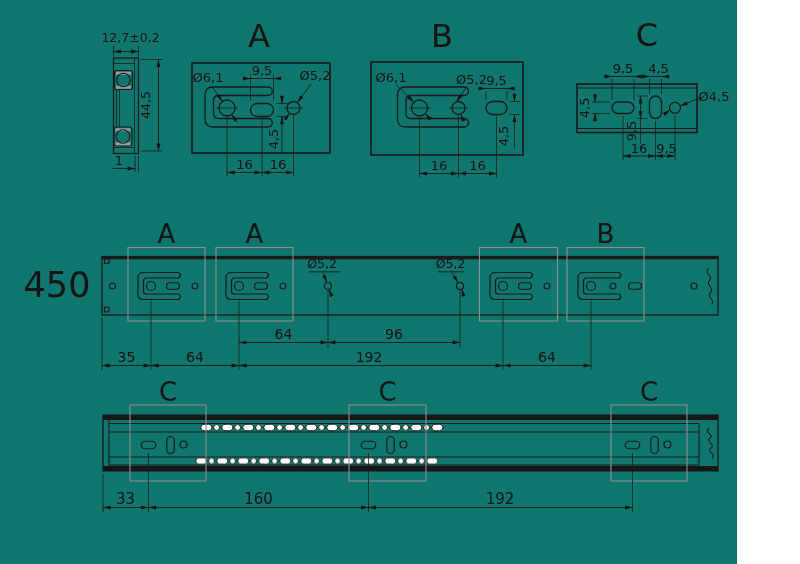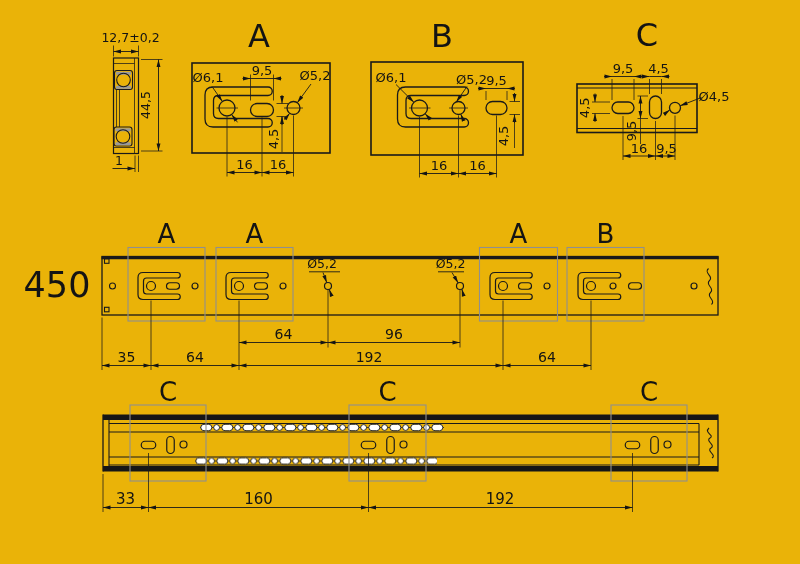--- a/index.html
+++ b/index.html
@@ -1,16 +1,16 @@
 <!DOCTYPE html>
 <html><head>
 <meta charset="utf-8">
 <style>
   html,body{margin:0;padding:0;background:#ffffff}
-  .frame{width:800px;height:564px;background:#eab308;position:relative;overflow:hidden}
+  .frame{width:737px;height:564px;background:#0f766e;position:relative;overflow:hidden}
   svg{display:block}
   .s16{stroke:#1a1a1a;stroke-width:1.6;fill:none}
   .s13{stroke:#1a1a1a;stroke-width:1.3;fill:none}
   .s12{stroke:#1a1a1a;stroke-width:1.2;fill:none}
   .s11{stroke:#1a1a1a;stroke-width:1.1;fill:none}
   .dim{stroke:#1a1a1a;stroke-width:.9;fill:none}
   .ext{stroke:#1a1a1a;stroke-width:.75;fill:none}
   .ghost{stroke:#8f8f8f;stroke-width:1.1;fill:none}
   .fillb{fill:#161616;stroke:none}
   .gry{fill:#9a9a9a;stroke:none}

